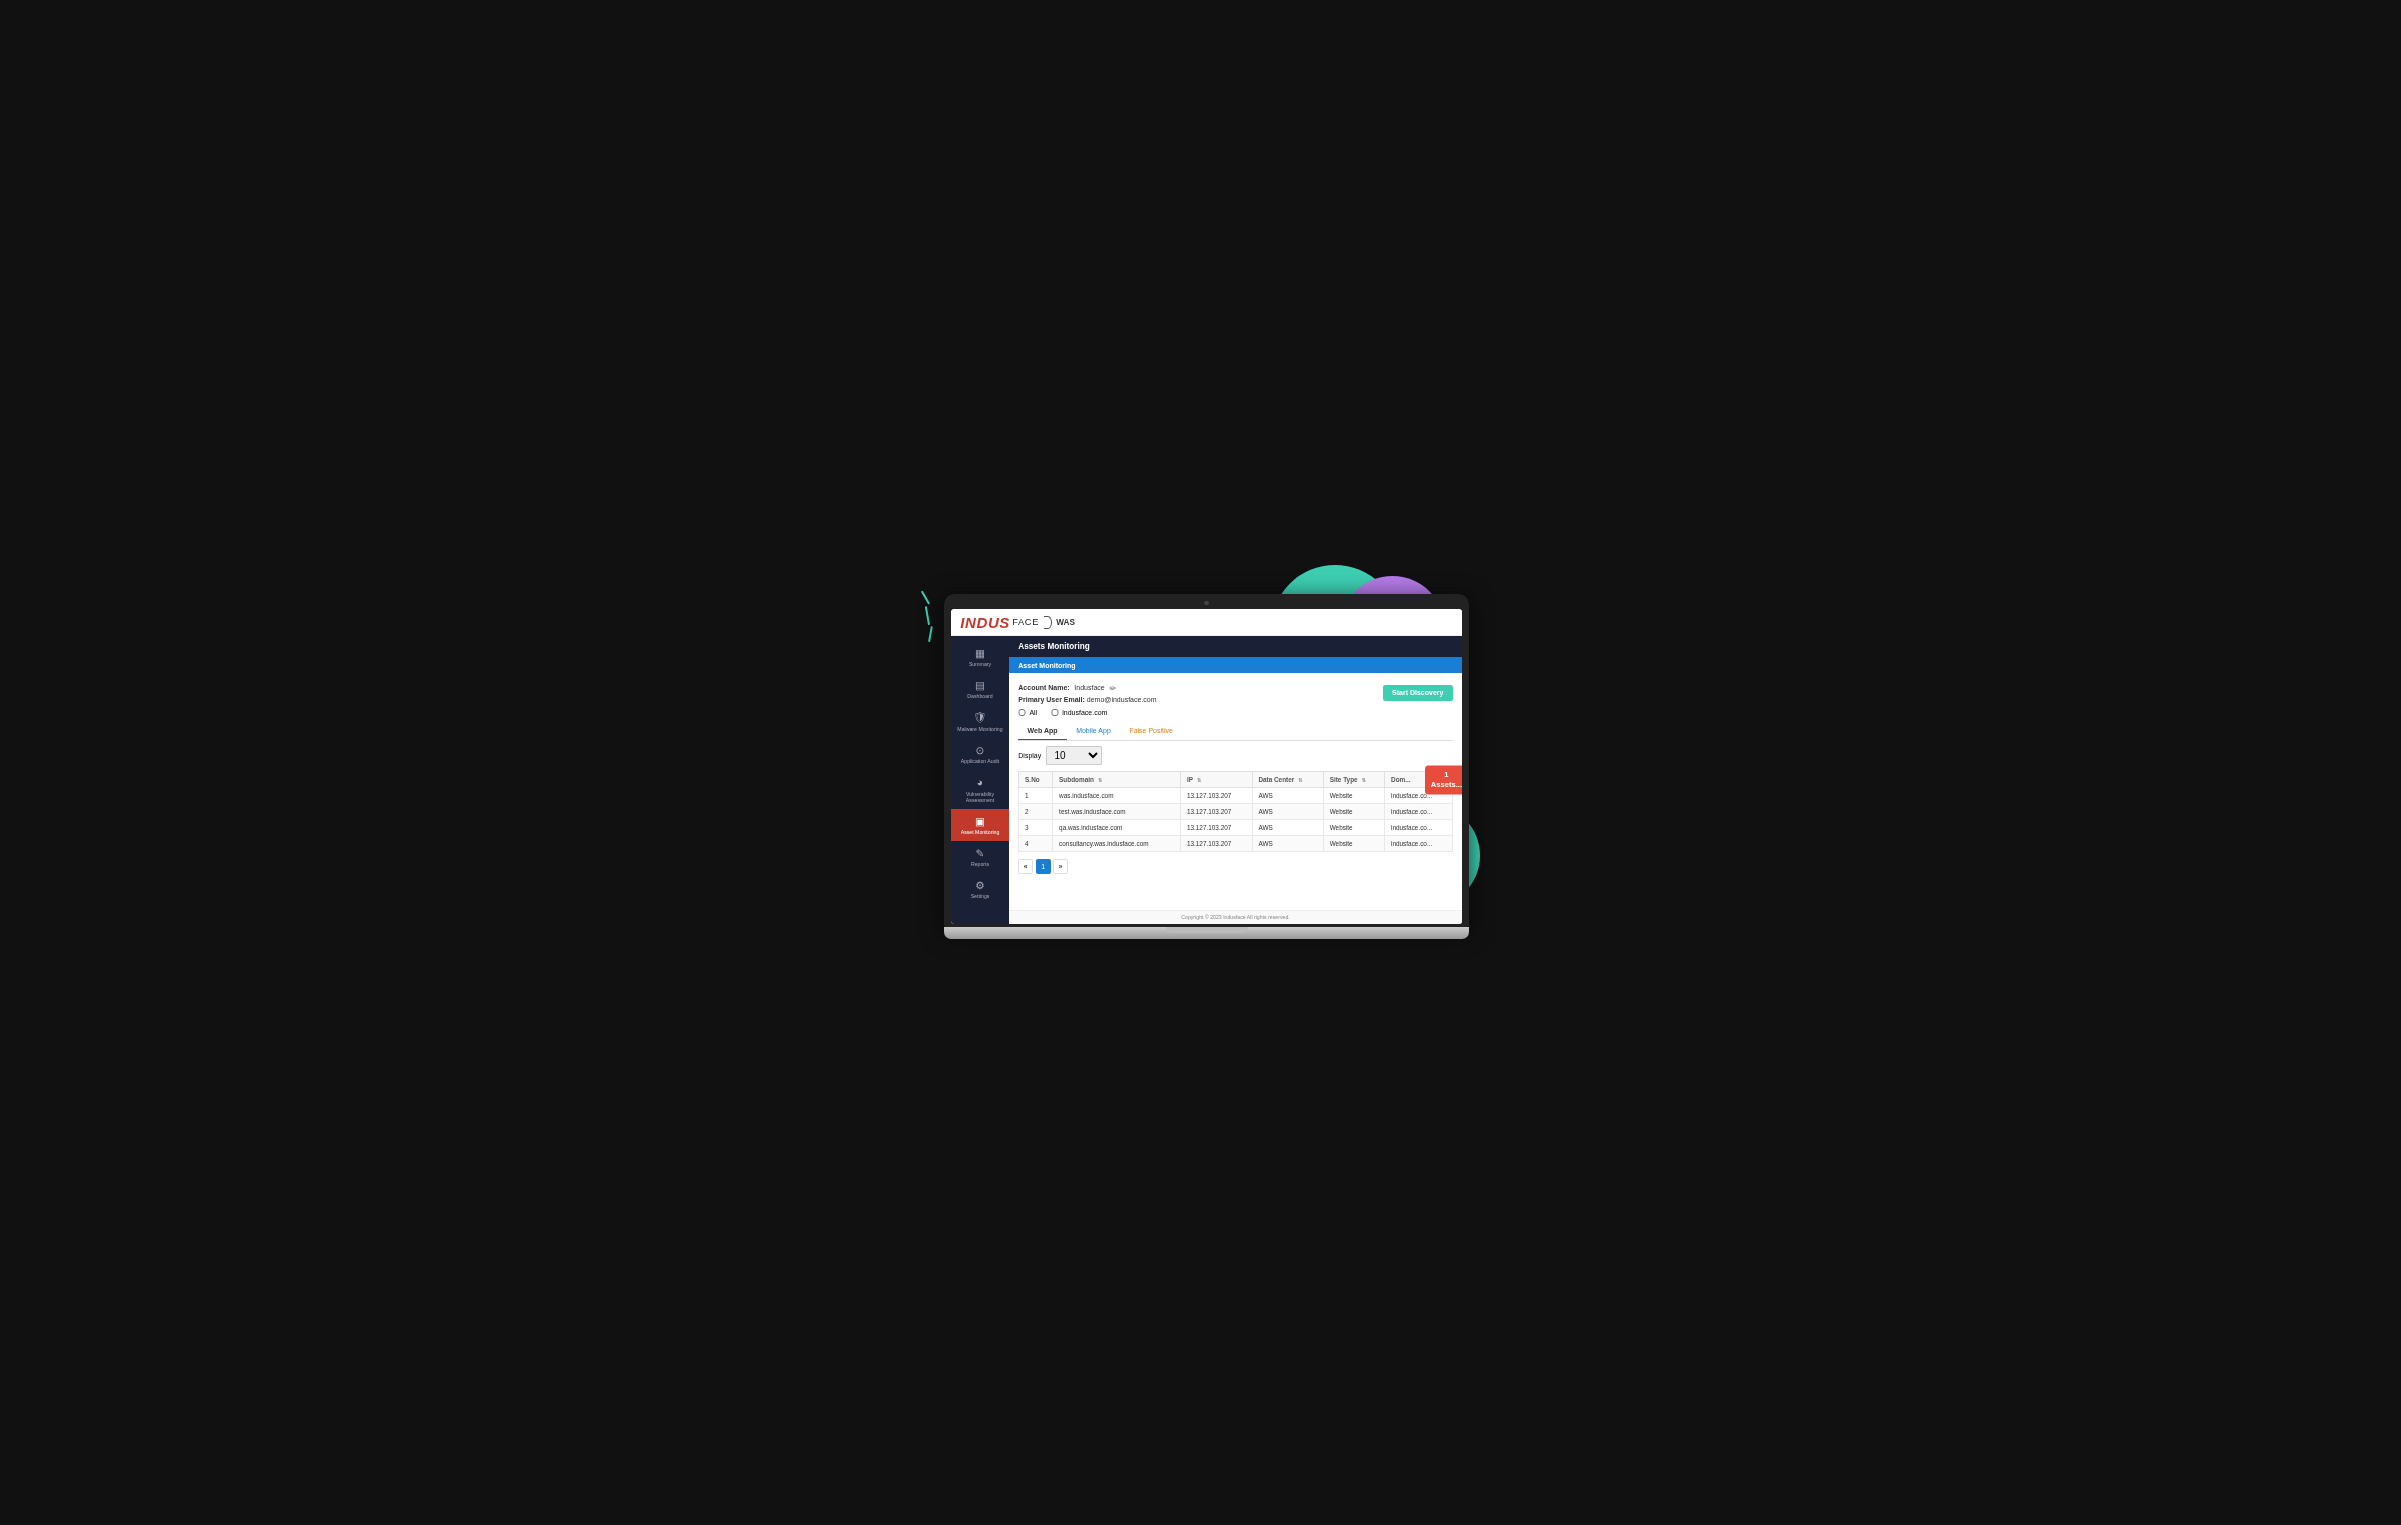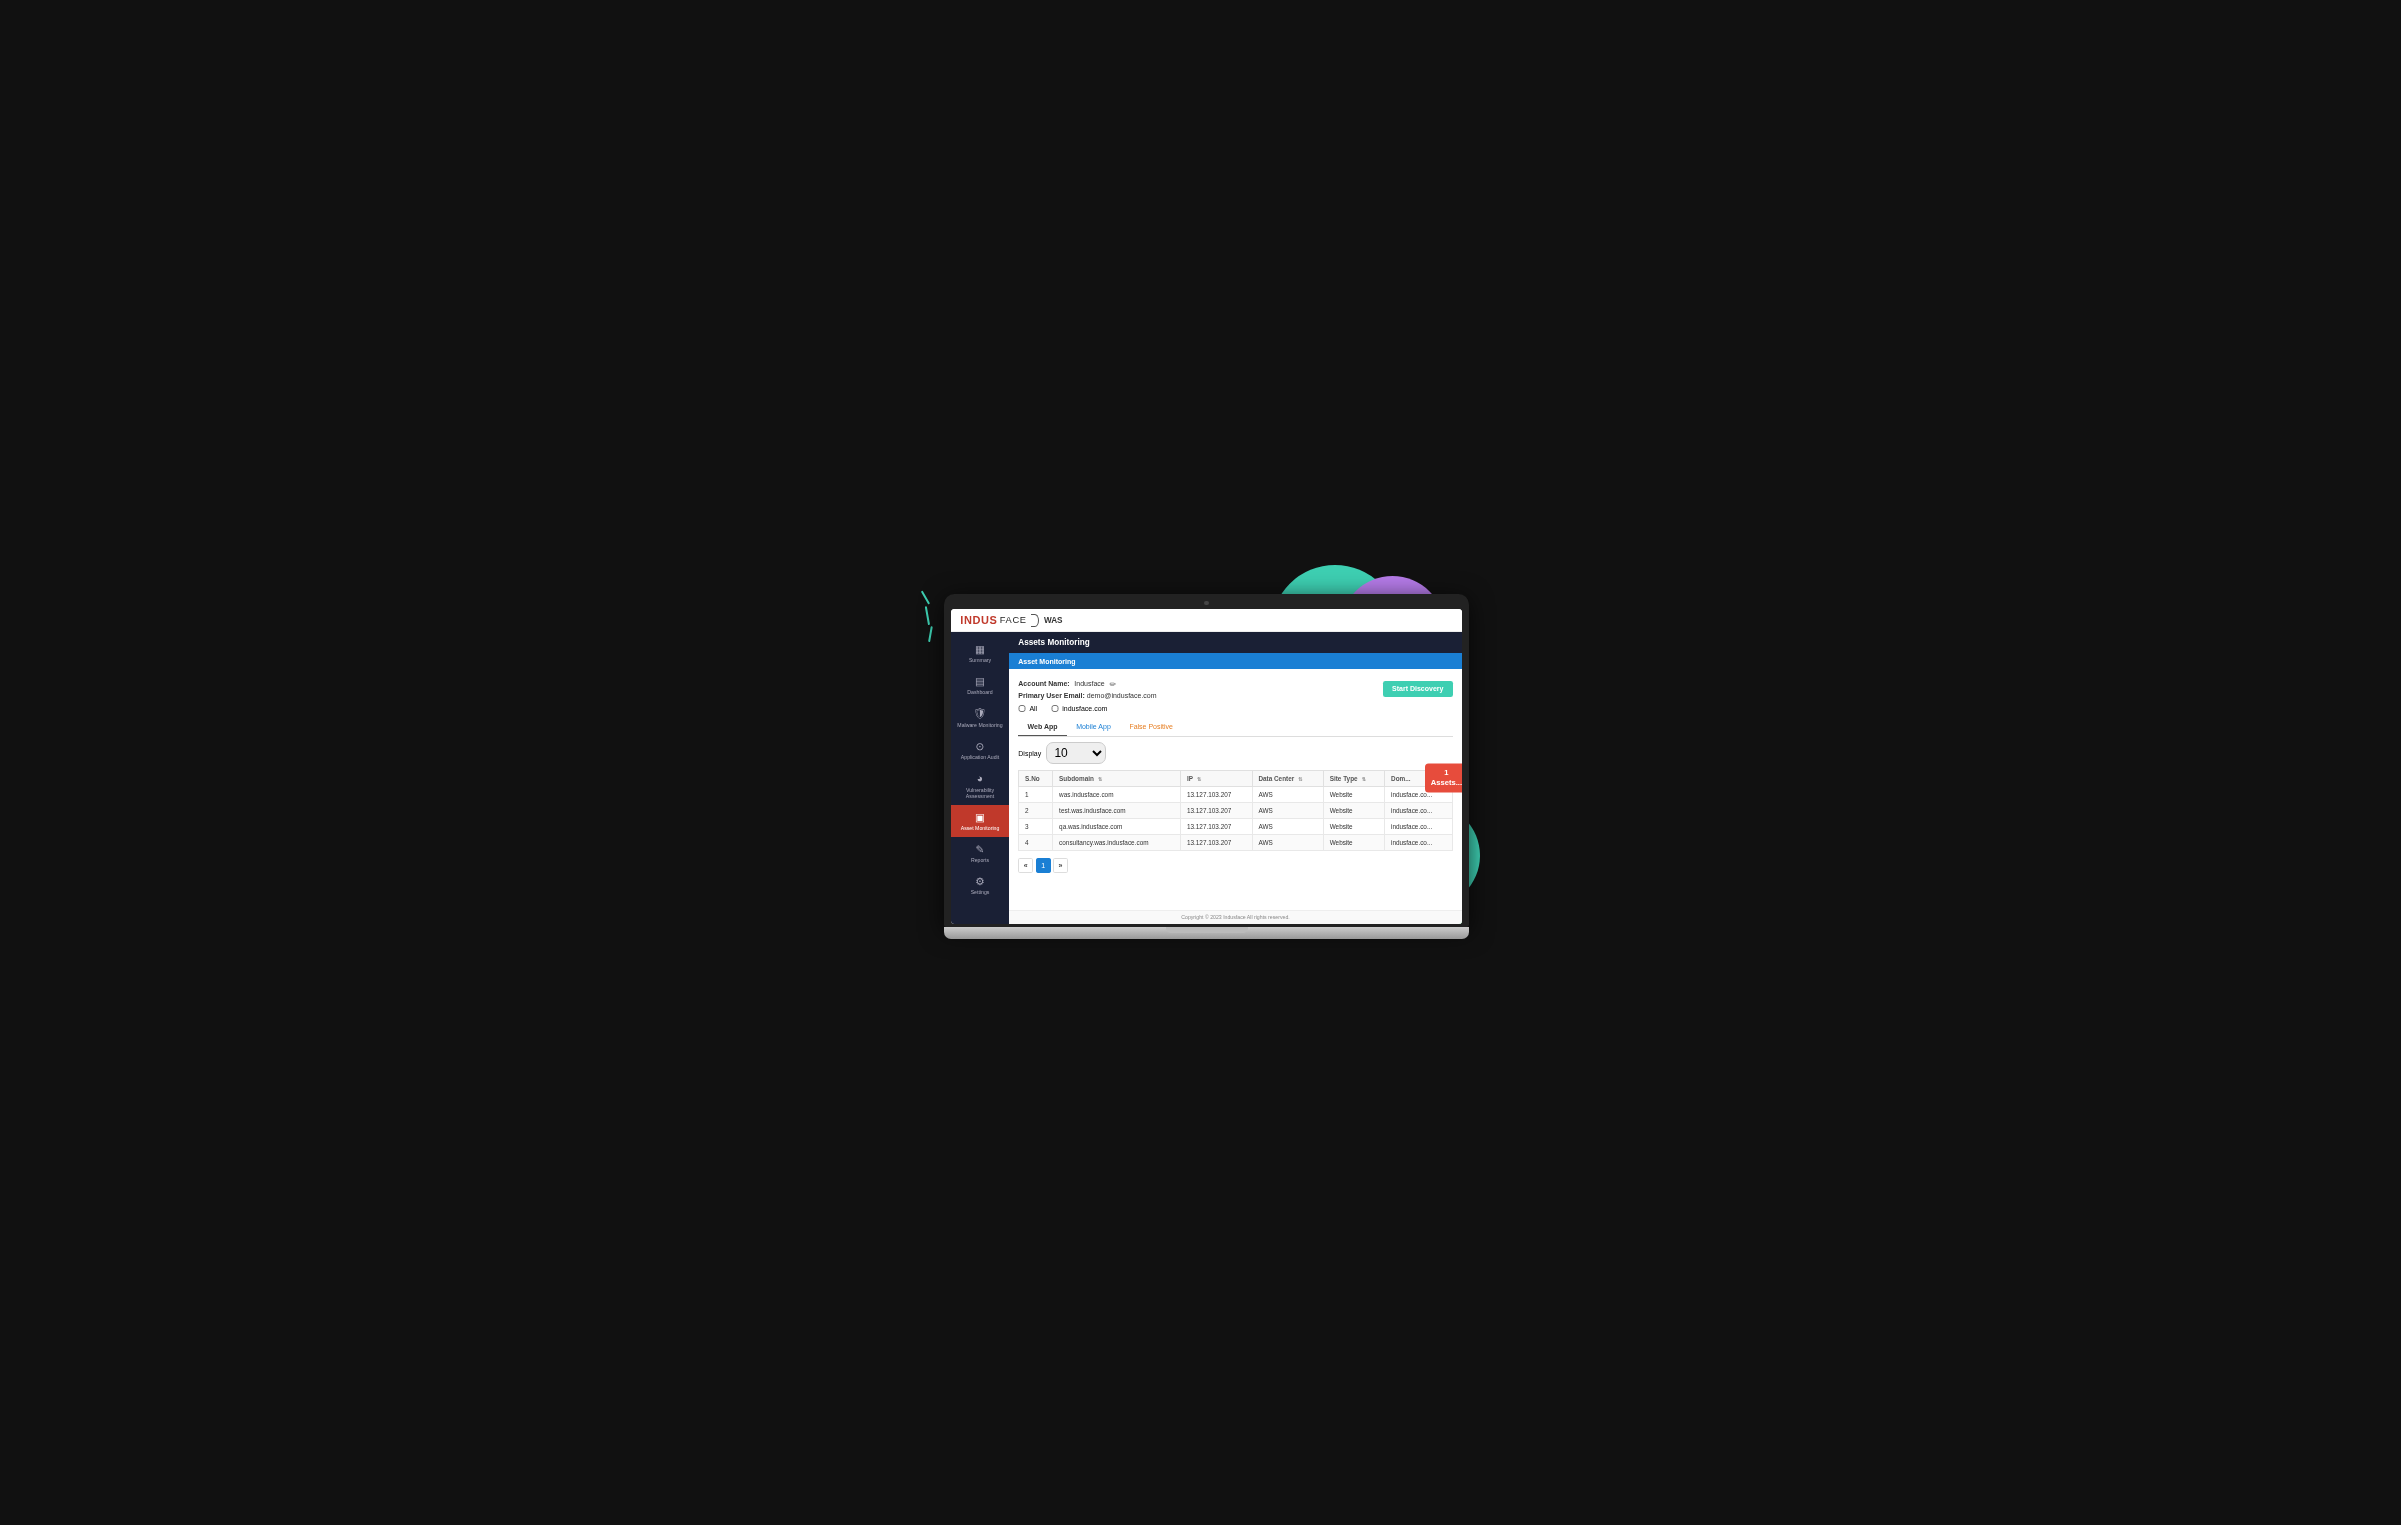--- a/index.html
+++ b/index.html
@@ -126,25 +126,26 @@
       border-bottom: 0.6px solid #eee;
       display: flex;
       align-items: center;
     }
     .logo {
       display: flex;
       align-items: center;
       gap: 2.3px;
     }
     .logo-indus {
-      font-size: 11px;
+      font-size: 15px;
       font-weight: 900;
       color: #c0392b;
       letter-spacing: 0.6px;
       text-transform: uppercase;
+      font-style: italic;
     }
     .logo-face {
       font-size: 9.3px;
       font-weight: 400;
       color: #222;
       letter-spacing: 0.6px;
     }
     .logo-bracket {
       display: inline-block;
       border: 1.2px solid #555;
@@ -308,23 +309,23 @@
     
     .display-row {
       display: flex;
       align-items: center;
       gap: 4.7px;
       margin-bottom: 5.8px;
       font-size: 7px;
     }
     .display-select {
       padding: 1.7px 14px 1.7px 3.5px;
-      font-size: 12px;
+      font-size: 10px;
       border: 0.6px solid #ccc;
-      border-radius: 7px;
+      border-radius: 1px;
     }
 
     
     .data-table {
       width: 100%;
       border-collapse: collapse;
       font-size: 6.4px;
     }
     .data-table th {
       background: #f8f8f8;

